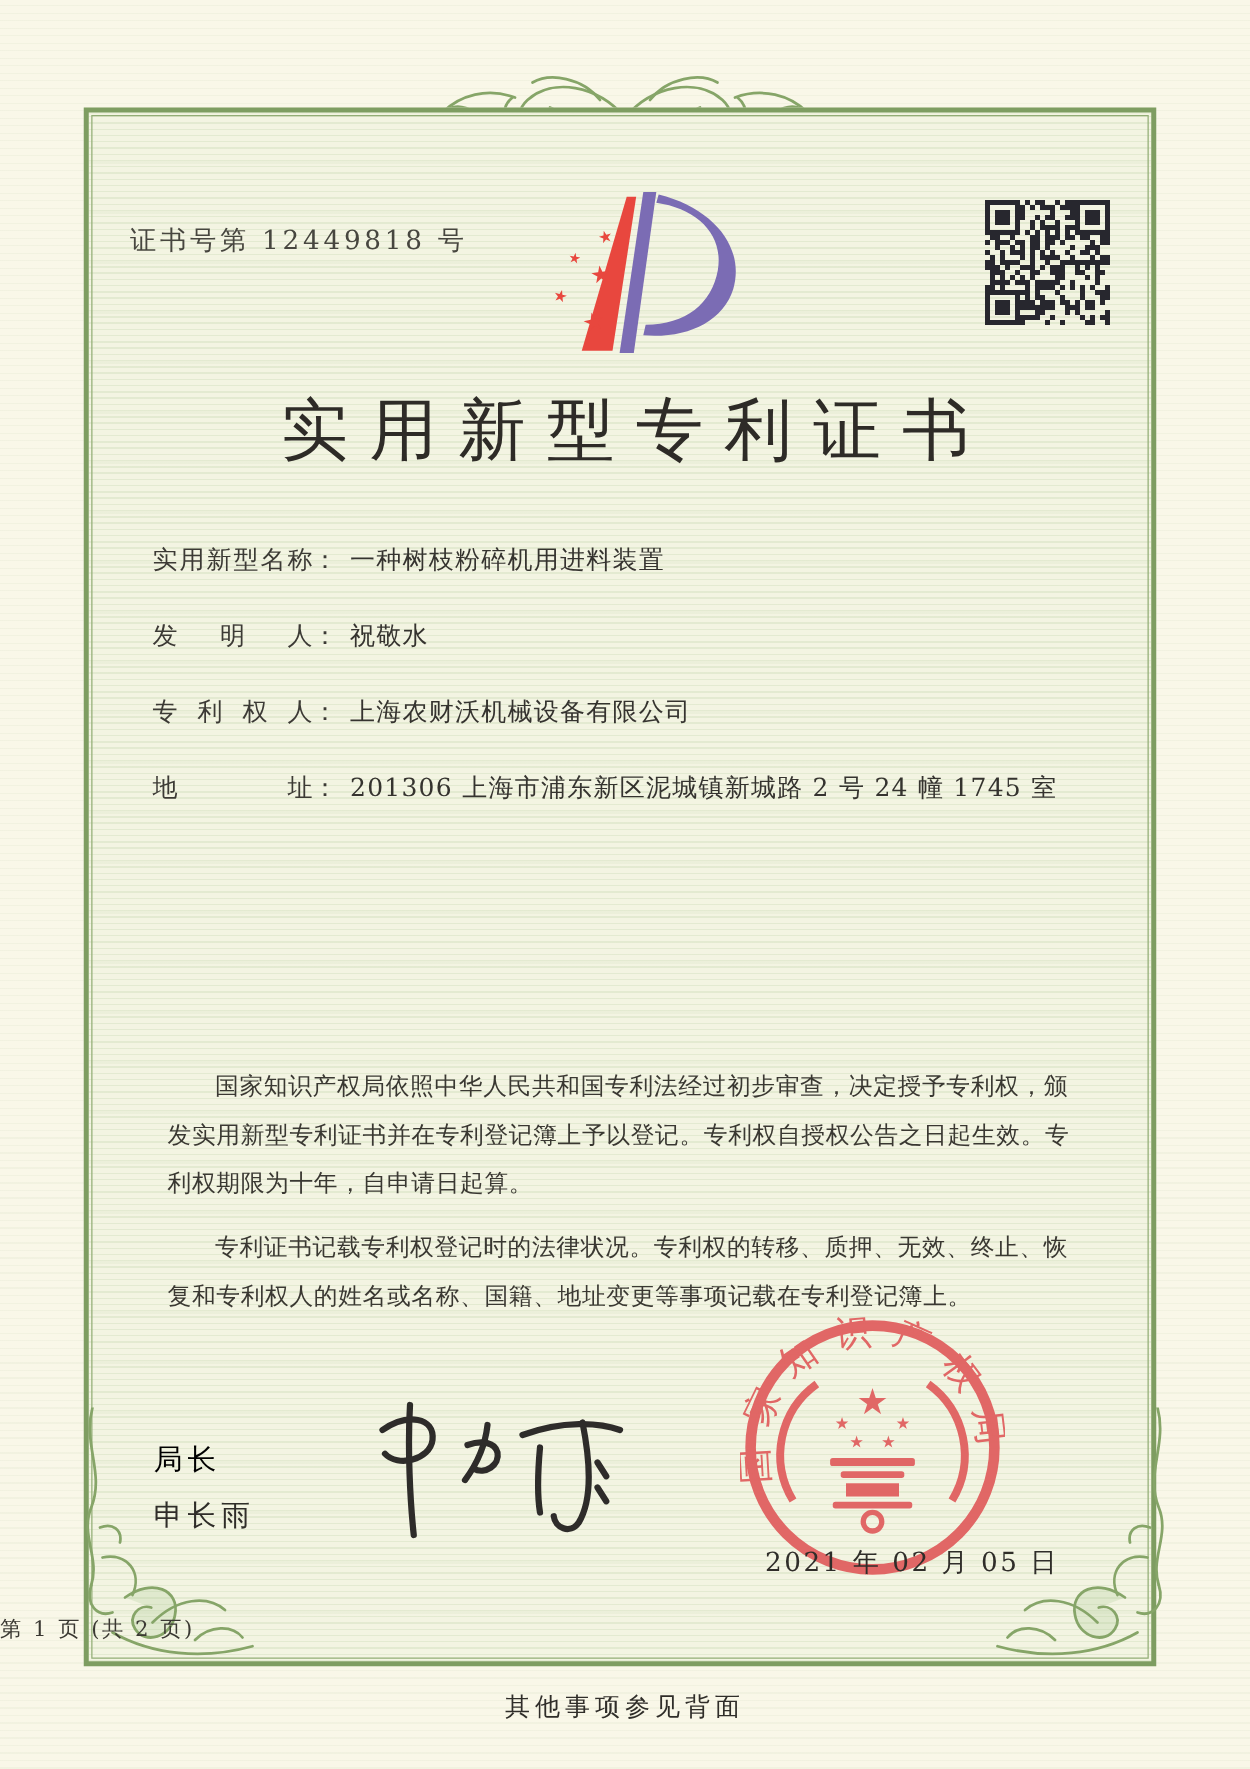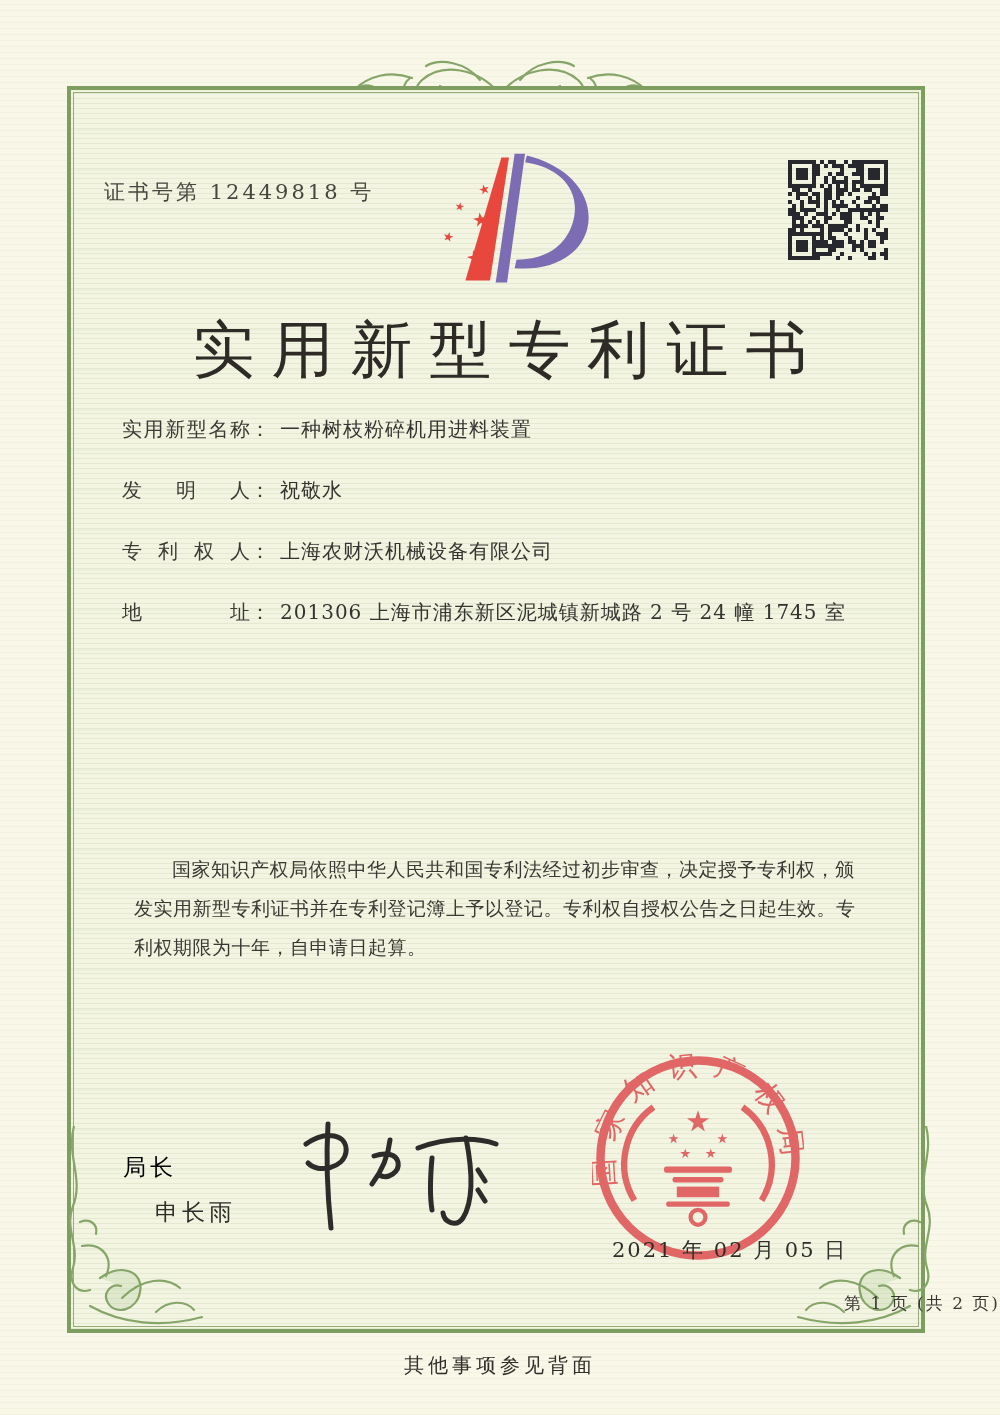--- a/index.html
+++ b/index.html
@@ -27,43 +27,43 @@
     content:"";position:absolute;inset:2px;border:1px solid #93ad76;pointer-events:none;
   }
   .cert-no{
     position:absolute;left:104px;top:164px;
     font-size:21px;letter-spacing:3px;color:#47463f;margin-top:14px;
   }
   .logo{position:absolute;left:418px;top:148px;width:180px;height:142px;}
   .qr{position:absolute;left:788px;top:160px;width:100px;height:100px;}
   .title{
     position:absolute;left:0;top:308px;width:100%;
-    text-align:center;font-size:62px;letter-spacing:17px;
+    text-align:center;font-size:54px;letter-spacing:17px;
     color:#2e2b27;font-weight:500;text-indent:17px;
   }
-  .fields{position:absolute;left:122px;top:416px;width:770px;font-size:20px;}
+  .fields{position:absolute;left:122px;top:434px;width:770px;font-size:20px;}
   .f-row{height:26px;margin-bottom:35px;white-space:nowrap;}
   .f-label{display:inline-block;width:128px;text-align:justify;text-align-last:justify;color:#3c3a35;vertical-align:top;}
   .f-colon{margin-right:10px;color:#3c3a35;}
   .f-value{color:#35332f;letter-spacing:1px;}
   .grant-no{margin-left:74px;}
   .paragraphs{
     position:absolute;left:122px;top:838px;width:760px;
     font-size:19px;line-height:2.05;color:#3a3832;
   }
   .paragraphs p{margin:12px;text-indent:2em;letter-spacing:0.5px;}
   .sig-title{position:absolute;left:123px;top:1152px;font-size:23px;letter-spacing:4px;color:#000000;font-family:"DejaVu Sans","Liberation Sans",sans-serif;}
-  .sig-name{position:absolute;left:123px;top:1197px;font-size:23px;letter-spacing:4px;color:#2f2d29;font-family:Liberation Mono, monospace;margin-left:32px;}
+  .sig-name{position:absolute;left:123px;top:1197px;font-size:23px;letter-spacing:4px;color:#2f2d29;font-family:Liberation Mono, monospace;}
   .signature{position:absolute;left:268px;top:1108px;width:250px;height:135px;}
   .seal{position:absolute;left:592px;top:1052px;width:212px;height:212px;opacity:0.92;}
   .seal-date{
     position:absolute;left:612px;top:1236px;font-size:21px;letter-spacing:2px;color:#2f2d29;
   }
   .page-num{
-    position:absolute;left:0;top:1292px;width:100%;text-align:right;
+    position:absolute;left:0;top:1292px;width:100%;text-align:left;
     font-size:17px;letter-spacing:2px;color:#3a3832;
   }
   .footer-note{
     position:absolute;left:0;top:1352px;width:100%;text-align:center;
     font-size:20px;letter-spacing:4px;color:#2f2d29;
   }
   .ornament-top{position:absolute;left:320px;top:48px;width:360px;height:84px;}
   .ornament-bl{position:absolute;left:60px;top:1126px;width:160px;height:212px;}
   .ornament-br{position:absolute;left:780px;top:1126px;width:160px;height:212px;transform:scaleX(-1);}
   .hidden-defs{position:absolute;width:0;height:0;overflow:hidden;}
@@ -492,20 +492,21 @@
     <div class="f-row">
       <span class="f-label">专利权人</span><span class="f-colon">：</span><span class="f-value">上海农财沃机械设备有限公司</span>
     </div>
     <div class="f-row">
       <span class="f-label">地址</span><span class="f-colon">：</span><span class="f-value">201306 上海市浦东新区泥城镇新城路 2 号 24 幢 1745 室</span>
     </div>
   </div>
 
   <div class="paragraphs">
     <p>国家知识产权局依照中华人民共和国专利法经过初步审查，决定授予专利权，颁发实用新型专利证书并在专利登记簿上予以登记。专利权自授权公告之日起生效。专利权期限为十年，自申请日起算。</p>
+    <p>专利证书记载专利权登记时的法律状况。专利权的转移、质押、无效、终止、恢复和专利权人的姓名或名称、国籍、地址变更等事项记载在专利登记簿上。</p>
   </div>
 
   <div class="sig-title">局长</div>
   <div class="sig-name">申长雨</div>
   <svg class="signature" viewBox="0 0 250 135">
     <g stroke="#2e2c2a" stroke-width="5" fill="none" stroke-linecap="round" stroke-linejoin="round">
       <path d="M60,16 C58,50 60,92 63,120"></path>
       <path d="M38,36 C58,22 80,26 78,44 C76,60 50,66 40,55"></path>
       <path d="M122,32 C120,50 113,64 104,76"></path>
       <path d="M106,48 C118,44 128,46 130,54 C132,64 120,72 111,67"></path>

